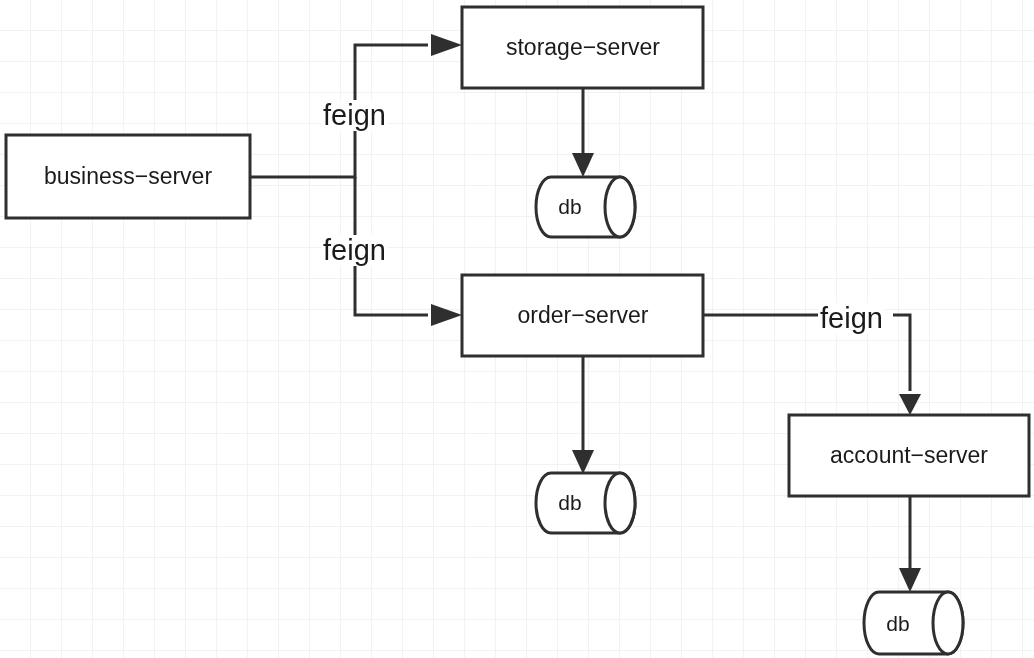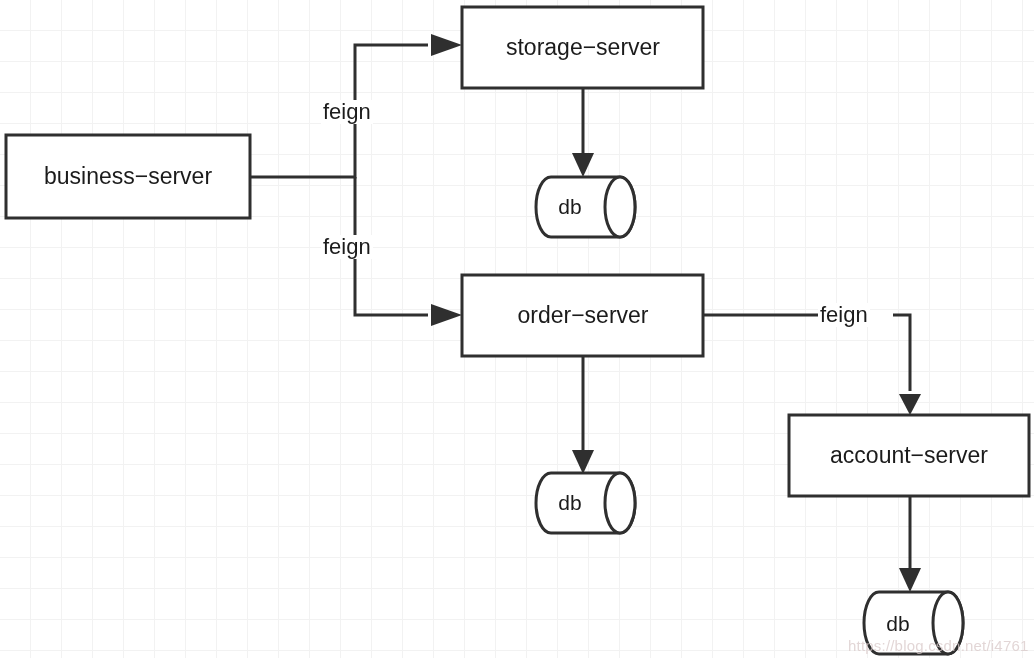--- a/index.html
+++ b/index.html
@@ -74,21 +74,21 @@
     stroke-linecap: butt;
     stroke-linejoin: miter;
   }
   .arrow-head {
     fill: #2f2f2f;
     stroke: none;
   }
   .edge-label {
     position: absolute;
     font-family: "Liberation Sans", sans-serif;
-    font-size: 22px;
+    font-size: 29px;
     color: #1b1b1b;
     background: #ffffff;
     white-space: nowrap;
     line-height: 1;
     padding: 1px 2px;
   }
   .watermark {
     position: absolute;
     font-family: "Liberation Sans", sans-serif;
     font-size: 15px;
@@ -175,15 +175,14 @@
     </g>
 
   </svg>
 
   <div class="edge-label" style="left:321px; top:100px;">feign</div>
 
   <div class="edge-label" style="left:321px; top:235px;">feign</div>
 
   <div class="edge-label" style="left:818px; top:303px;">feign</div>
 
-  <div class="watermark" style="left:848px; top:637px;">https://blog.csdn.net/i4761</div>
 
 </div>
 
 </body></html>

